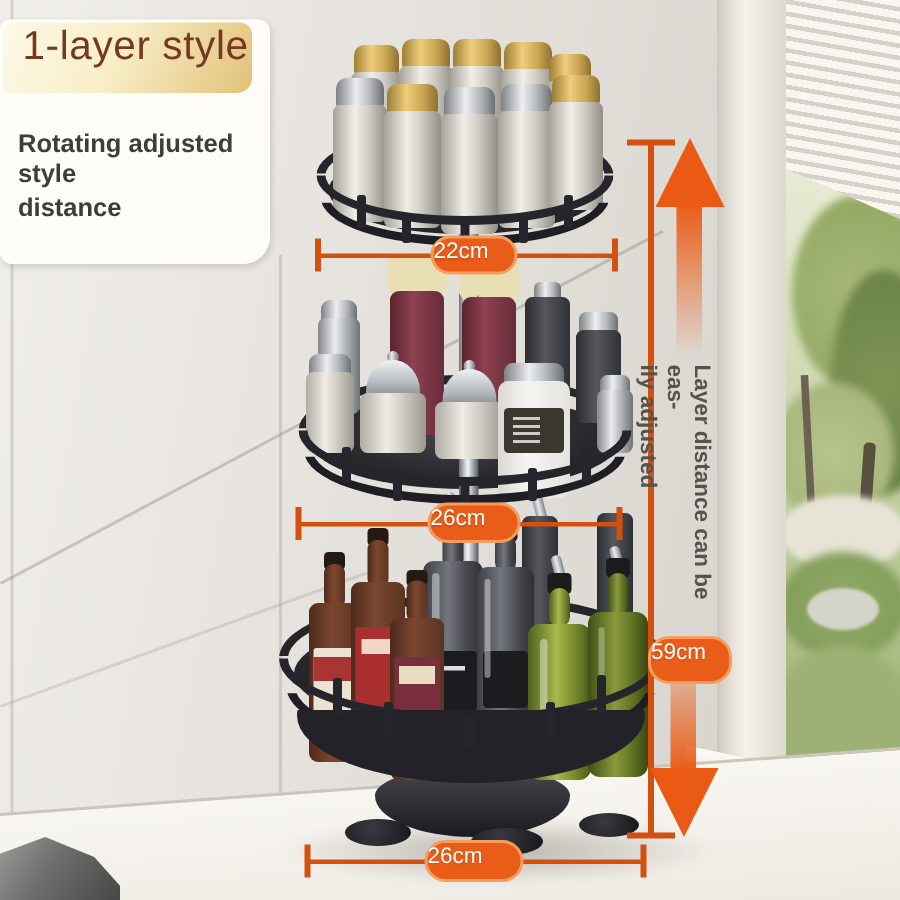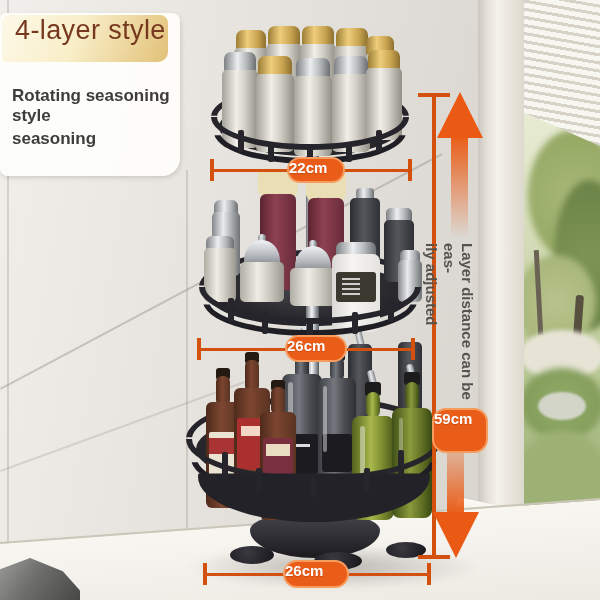--- a/index.html
+++ b/index.html
@@ -49,21 +49,21 @@
   .oliveB{background:linear-gradient(90deg,#3f4f16,#8a9a3c 45%,#5c6c22 78%,#394912);border-radius:8px}
   .brownb{background:linear-gradient(90deg,#4e2a1b,#7c4630 45%,#5a3322);border-radius:6px}
   .spout{width:7px;height:20px;background:linear-gradient(90deg,#8f9397,#e8ebee 45%,#7e8286);border-radius:3px 3px 1px 1px;transform:rotate(-14deg)}
   .shine{background:rgba(255,255,255,.42);border-radius:3px}
 
   
   .card{left:0;top:13px;width:180px;height:163px;background:rgba(253,253,250,.96);border-radius:6px 8px 18px 8px;box-shadow:1px 2px 4px rgba(120,110,95,.25);z-index:20}
   .badge{left:2px;top:2px;width:166px;height:47px;background:linear-gradient(115deg,#fdf9e8 0%,#f8eec8 45%,#e2c178 100%);border-radius:8px 8px 10px 3px;display:flex;align-items:center;padding-left:13px;box-sizing:border-box;font-size:27px;color:#76391f;letter-spacing:.4px}
   .feat{left:12px;width:158px;color:#3e3d3a;font-size:17px;font-weight:bold;line-height:20px}
   .feat span{display:block}
-  .pill{display:flex;align-items:center;justify-content:center;background:#ea5d18;border:2px solid #f59c5e;border-radius:14px;color:#fff;font-size:15px;font-weight:bold;box-sizing:border-box;z-index:22;text-shadow:0 1px 1px rgba(140,40,0,.35)}
+  .pill{display:flex;align-items:center;justify-content:center;background:#ea5d18;border:2px solid #f59c5e;border-radius:14px;color:#fff;font-size:15px;font-weight:normal;box-sizing:border-box;z-index:22;text-shadow:0 1px 1px rgba(140,40,0,.35)}
   .dimh{height:3px;background:#d4500e;z-index:21}
   .dimcapv{width:4px;height:22px;background:#d4500e;z-index:21}
   .dimv{width:4px;background:#d4500e;z-index:21}
   .dimcaph{width:32px;height:4px;background:#d4500e;z-index:21}
   .ahead-up{width:0;height:0;border-left:23px solid transparent;border-right:23px solid transparent;border-bottom:46px solid #ea5a14;z-index:21}
   .ashaft-up{width:17px;background:linear-gradient(180deg,#ea5a14 0%,rgba(234,90,20,0) 100%);z-index:21}
   .ahead-dn{width:0;height:0;border-left:23px solid transparent;border-right:23px solid transparent;border-top:46px solid #ea5a14;z-index:21}
   .ashaft-dn{width:17px;background:linear-gradient(0deg,#ea5a14 0%,rgba(234,90,20,0) 100%);z-index:21}
   .vnote{left:476px;top:243px;width:178px;height:36px;transform:rotate(90deg);transform-origin:0 0;font-size:15px;font-weight:bold;color:#55534d;line-height:18px;z-index:21}
   .vnote span{display:block}
@@ -274,27 +274,27 @@
   <div class="post" style="left:222px;top:452px;height:26px"></div>
   <div class="post" style="left:256px;top:468px;height:24px"></div>
   <div class="post" style="left:310px;top:476px;height:22px"></div>
   <div class="post" style="left:364px;top:468px;height:24px"></div>
   <div class="post" style="left:398px;top:450px;height:26px"></div>
   <div class="foot" style="left:230px;top:546px;width:44px;height:18px"></div>
   <div class="foot" style="left:314px;top:552px;width:48px;height:18px"></div>
   <div class="foot" style="left:386px;top:542px;width:40px;height:16px"></div>
 
   <div class="card">
-    <div class="badge">4-layer style</div>
+    <div class="badge">1-layer style</div>
     <div class="feat" style="top:73px">
-        <span>Rotating seasoning</span>
+        <span>Rotating adjusted</span>
         <span>style</span>
       </div>
     <div class="feat" style="top:116px">
-        <span>seasoning</span>
+        <span>distance</span>
       </div>
   </div>
 
   <div class="dimh" style="left:212px;top:169px;width:198px"></div>
   <div class="dimcapv" style="left:210px;top:159px"></div>
   <div class="dimcapv" style="left:408px;top:159px"></div>
   <div class="pill" style="left:287px;top:157px;width:58px;height:26px">22cm</div>
 
   <div class="dimh" style="left:199px;top:348px;width:214px"></div>
   <div class="dimcapv" style="left:197px;top:338px"></div>
@@ -306,20 +306,20 @@
   <div class="dimcapv" style="left:427px;top:563px"></div>
   <div class="pill" style="left:283px;top:560px;width:66px;height:28px">26cm</div>
 
   <div class="dimv" style="left:432px;top:96px;height:462px"></div>
   <div class="dimcaph" style="left:418px;top:93px"></div>
   <div class="dimcaph" style="left:418px;top:555px"></div>
   <div class="ahead-up" style="left:437px;top:92px"></div>
   <div class="ashaft-up" style="left:451px;top:134px;height:104px"></div>
   <div class="ashaft-dn" style="left:447px;top:424px;height:92px"></div>
   <div class="ahead-dn" style="left:433px;top:512px"></div>
-  <div class="pill" style="left:432px;top:408px;width:56px;height:45px">59cm</div>
+  <div class="pill" style="left:432px;top:424px;width:56px;height:32px">59cm</div>
 
   <div class="vnote">
       <span>Layer distance can be eas-</span>
       <span>ily adjusted</span>
     </div>
 
 </div>
 
 </body></html>

